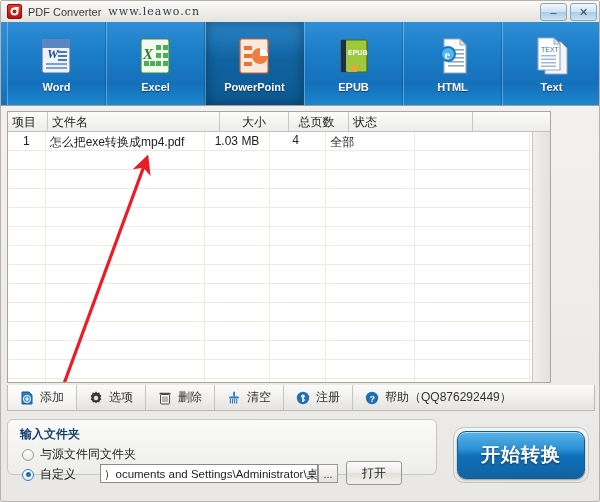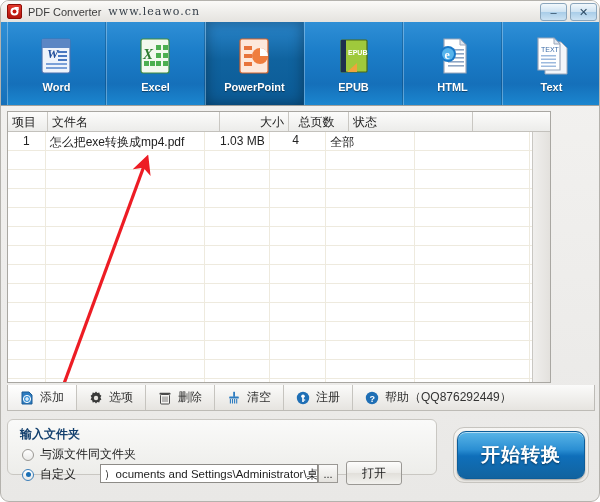--- a/index.html
+++ b/index.html
@@ -5,21 +5,21 @@
   html,body{margin:0;padding:0;}
   body{
     width:600px;height:502px;overflow:hidden;
     font-family:"Liberation Sans","DejaVu Sans",sans-serif;
     font-size:12px;
     background:#ffffff;
   }
   .app{
     position:relative;width:600px;height:502px;box-sizing:border-box;
     background:linear-gradient(180deg,#f4f3f1 0%,#e9e8e6 100%);
-    border:1px solid #b4b2ad;border-radius:9px;
+    border:1px solid #b4b2ad;border-radius:2px;
     overflow:hidden;
   }
 
   
   .titlebar{
     position:absolute;left:0;top:0;width:600px;height:21px;
     background:linear-gradient(180deg,#fbfaf8 0%,#efeeeb 50%,#e5e3df 100%);
     border-bottom:1px solid #cfcdc8;
     display:flex;align-items:center;
   }
@@ -86,21 +86,21 @@
     background:linear-gradient(180deg,#fcfcfb 0%,#ececea 100%);
     border-bottom:1px solid #c3c1bc;
   }
   .lhead .c{
     border-right:1px solid #c9c7c2;box-sizing:border-box;
     font-size:12px;color:#222;padding:2px 4px 0 4px;white-space:nowrap;
     overflow:hidden;
   }
   .c-item{width:40px;}
   .c-name{width:172px;}
-  .c-size{width:69px;text-align:right;}
+  .c-size{width:69px;text-align:center;}
   .c-pages{width:60px;text-align:center;padding-right:8px !important;font-family:Liberation Mono, monospace;}
   .c-sel{width:95px;}
   .c-status{width:124px;}
   .c-last{width:21px;border-right:none !important;}
 
   .lbody{position:relative;height:251px;}
   .lrow{display:flex;height:18px;border-bottom:1px solid #eeeade;}
   .lrow .c{
     border-right:1px solid #eeeade;box-sizing:border-box;
     font-size:12px;color:#222;padding:1px 4px 0 4px;white-space:nowrap;overflow:hidden;

